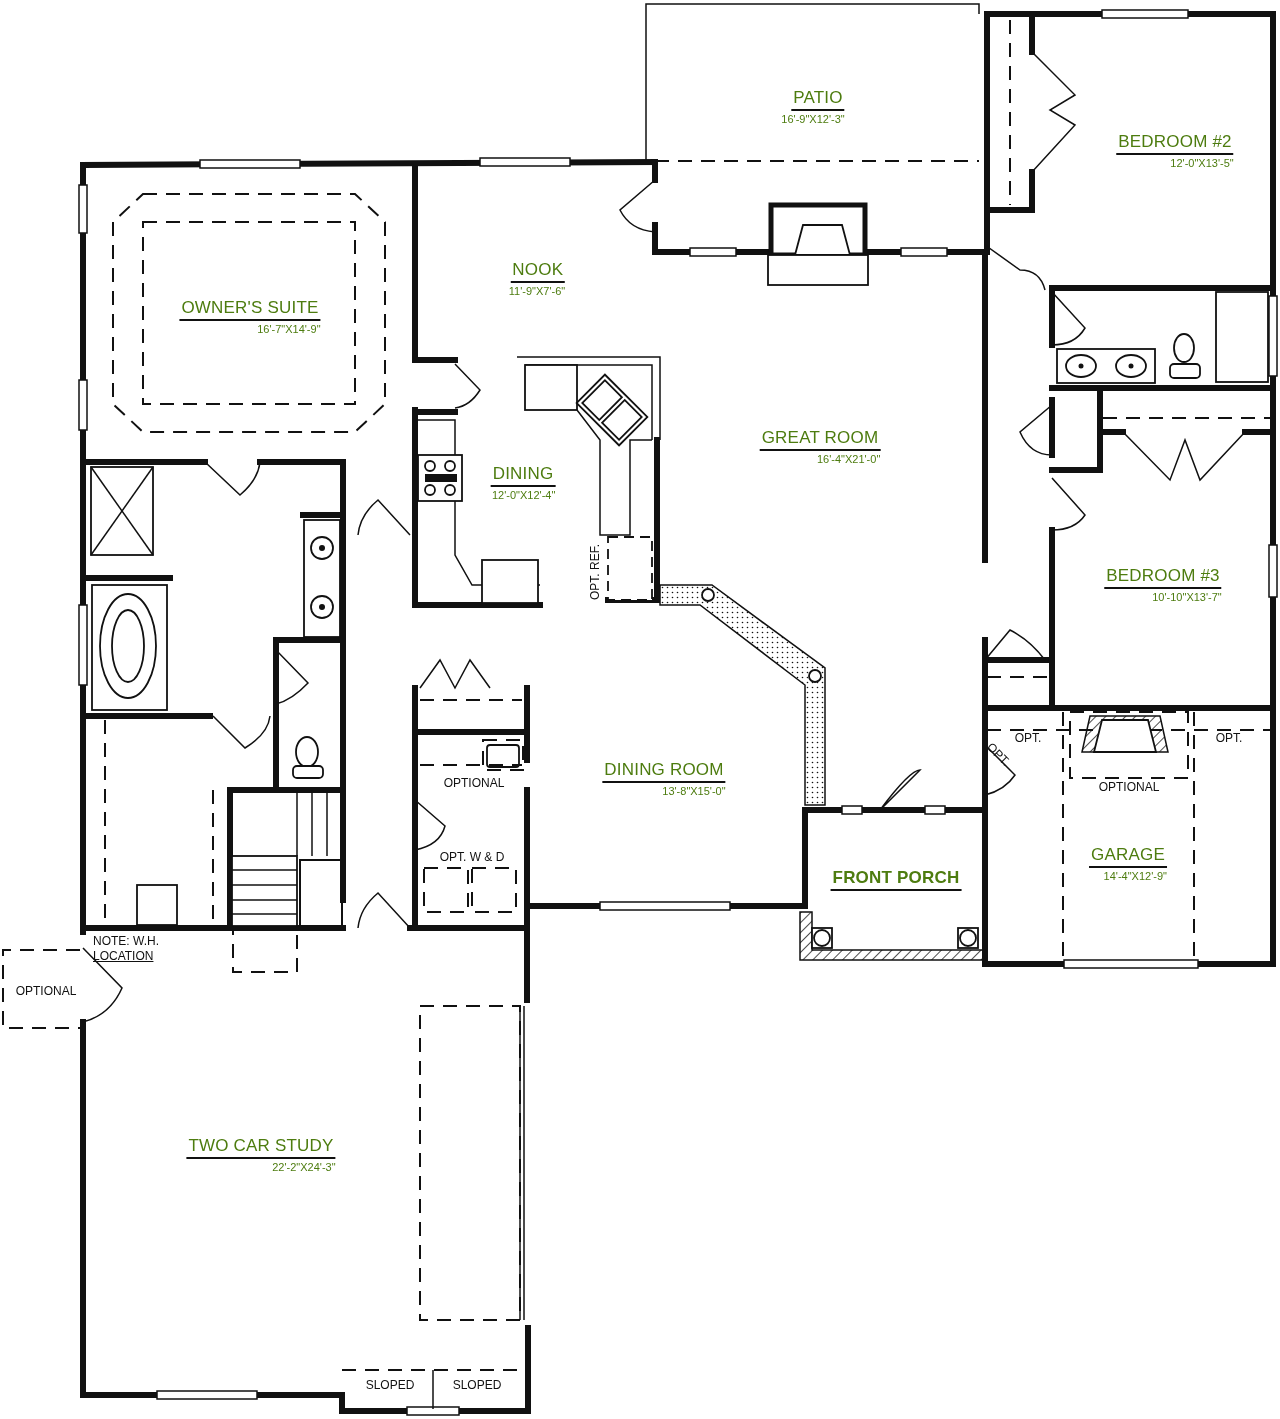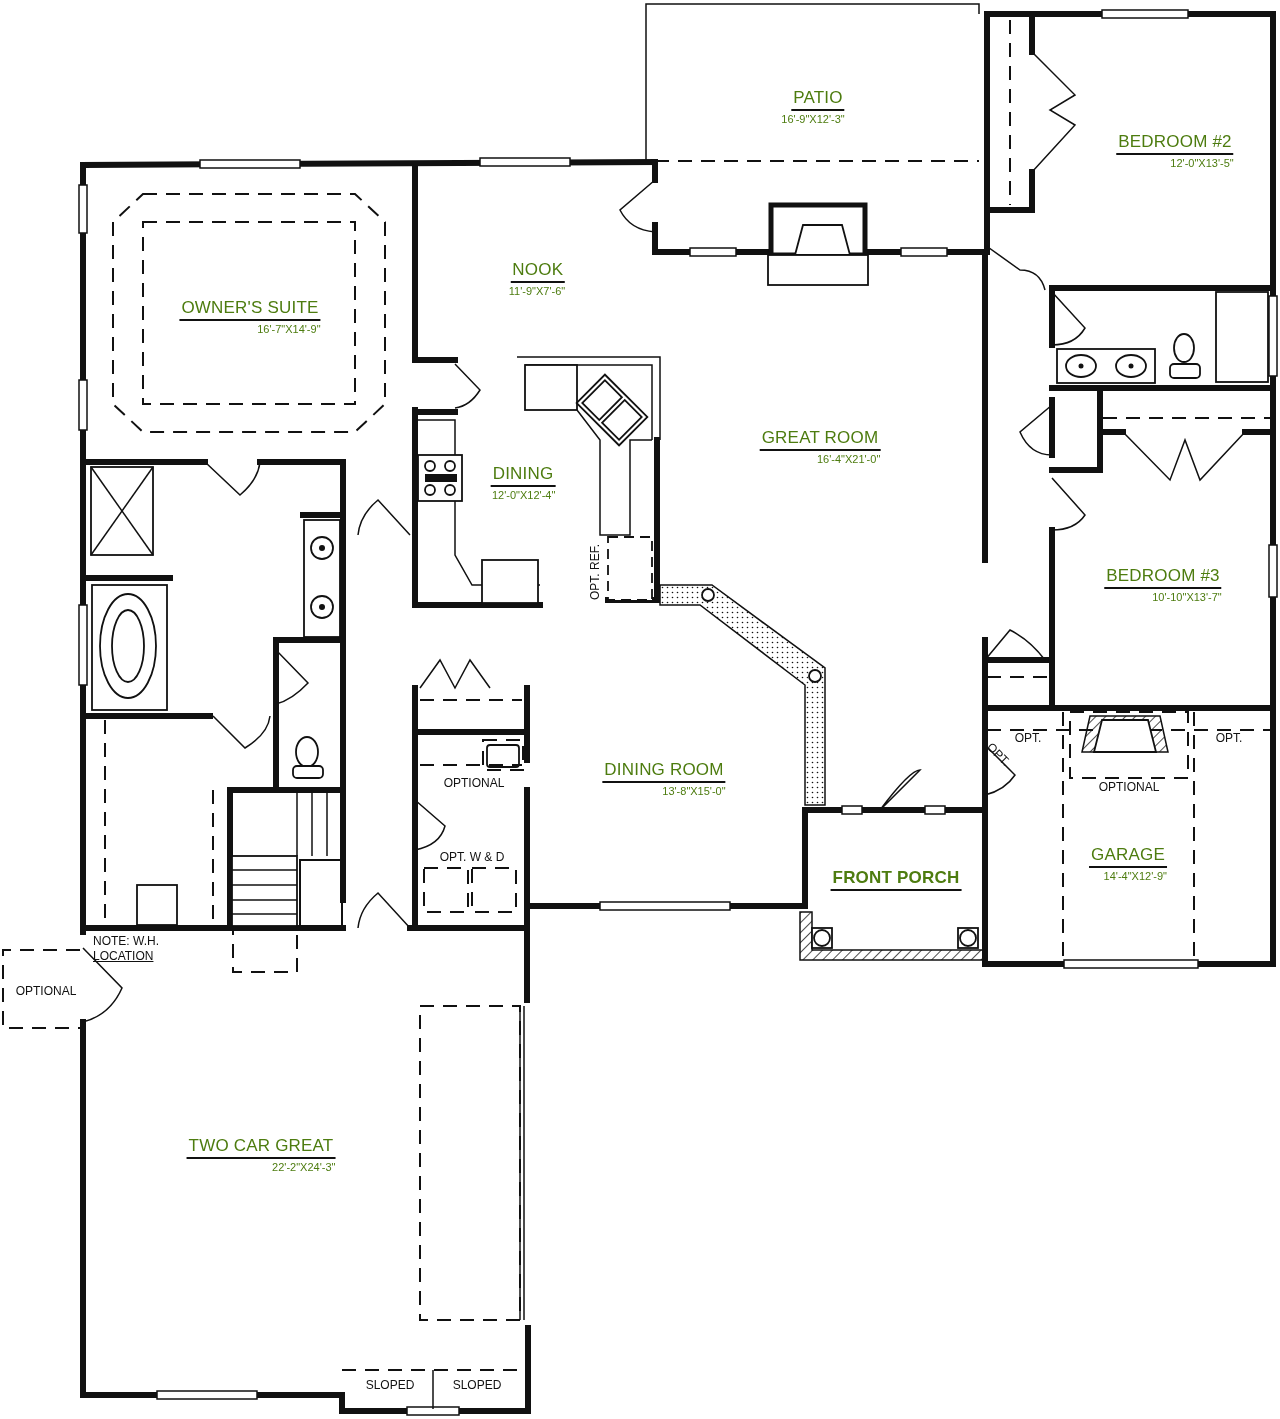--- a/index.html
+++ b/index.html
@@ -297,21 +297,21 @@
   <span class="room-dim">13'-8"X15'-0"</span>
 </div>
 <div class="label" style="left:896px;top:868px;font-weight:bold;">
   <span class="room-name">FRONT PORCH</span>
 </div>
 <div class="label" style="left:1128px;top:845px;">
   <span class="room-name">GARAGE</span>
   <span class="room-dim">14'-4"X12'-9"</span>
 </div>
 <div class="label" style="left:261px;top:1136px;">
-  <span class="room-name">TWO CAR GREAT</span>
+  <span class="room-name">TWO CAR STUDY</span>
   <span class="room-dim">22'-2"X24'-3"</span>
 </div>
 
 <div class="note" style="left:560px;top:560px;transform:rotate(-90deg);transform-origin:left top;top:600px;left:588px;">OPT. REF.</div>
 <div class="note note-c" style="left:474px;top:776px;">OPTIONAL</div>
 <div class="note note-c" style="left:472px;top:850px;">OPT. W &amp; D</div>
 <div class="note note-c" style="left:1028px;top:731px;">OPT.</div>
 <div class="note" style="left:994px;top:740px;transform:rotate(45deg);transform-origin:left top;">OPT.</div>
 <div class="note note-c" style="left:1129px;top:780px;">OPTIONAL</div>
 <div class="note note-c" style="left:1229px;top:731px;">OPT.</div>

